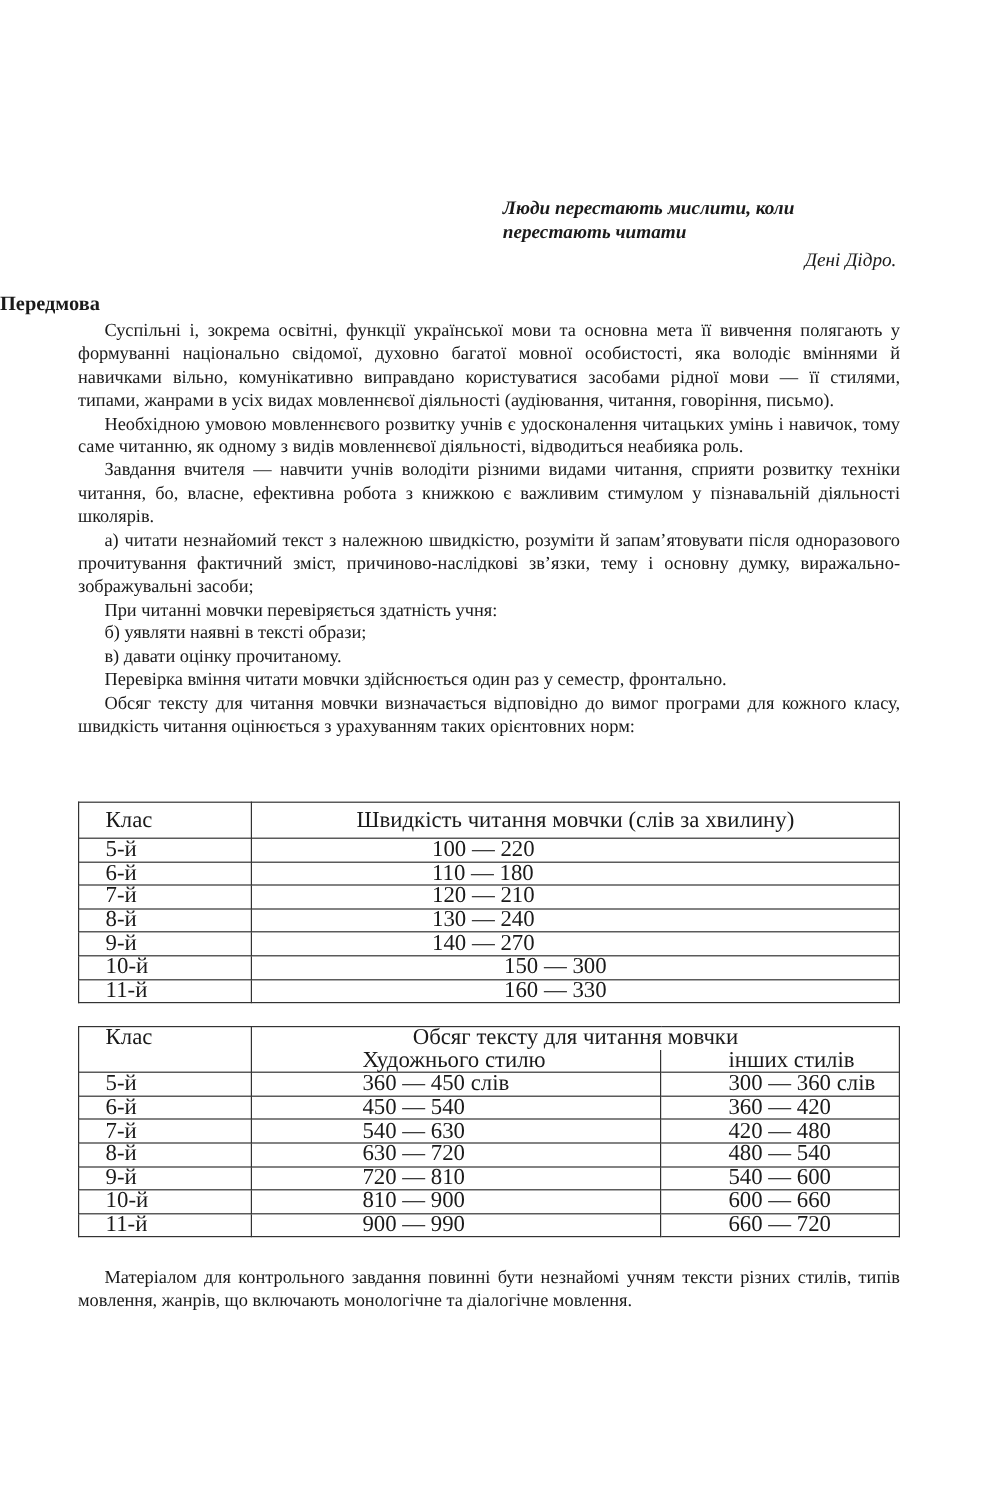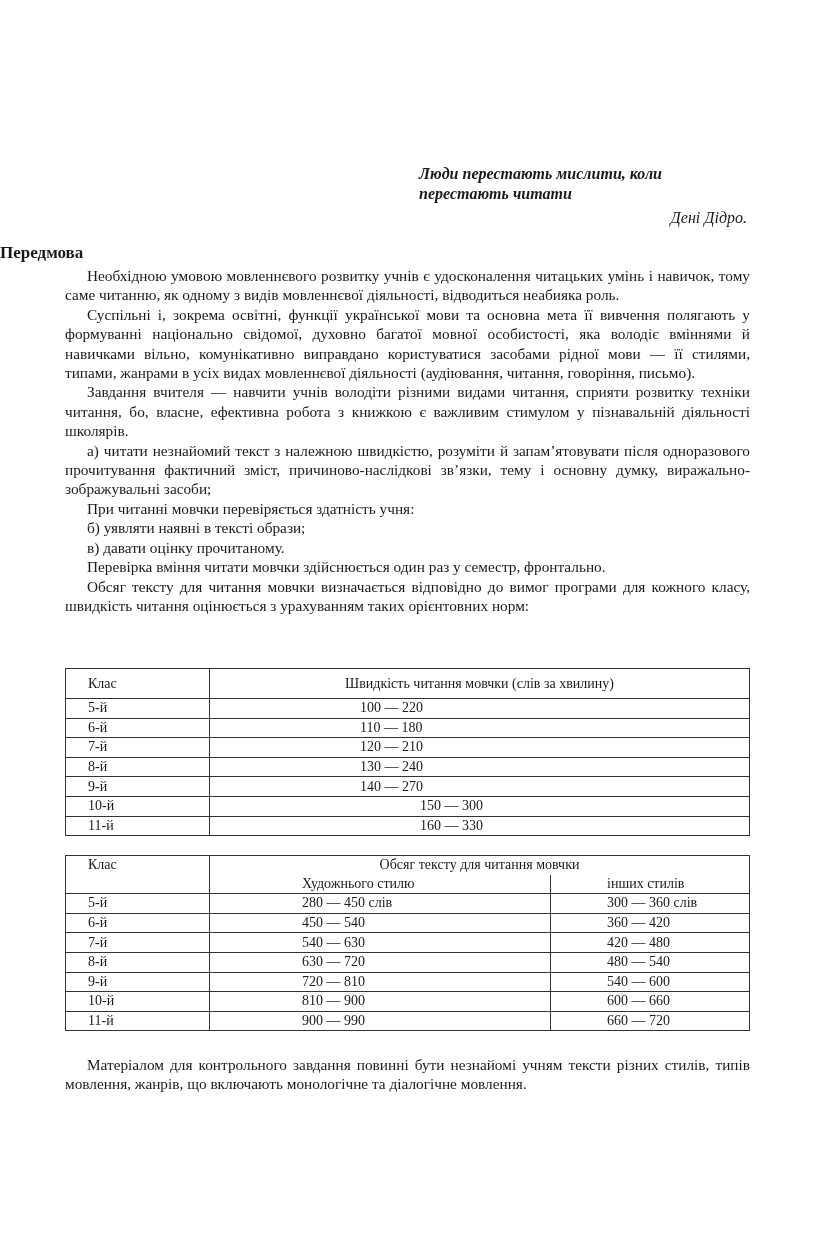--- a/index.html
+++ b/index.html
@@ -7,21 +7,21 @@
          font-family:"Liberation Serif", "DejaVu Serif", serif; color:#1a1a1a; }
   .epigraph { position:absolute; left:419px; top:164px; width:340px; }
   .epi-quote { font-weight:bold; font-style:italic; font-size:16px; line-height:20px; margin:0; }
   .epi-author { font-style:italic; font-size:16px; line-height:20px; text-align:right; margin:4px 12px 0 0; }
   .title { position:absolute; left:0; width:828px; top:243px; text-align:left;
            font-weight:bold; font-size:17px; margin:0; }
   .body { position:absolute; left:65px; width:685px; font-size:15.3px; line-height:19.4px; }
   .body p { margin:0; text-align:justify; text-indent:22px; }
   .p-main { top:266px; }
   table { border-collapse:collapse; position:absolute; left:65px; width:685px;
-          font-size:14px;border-radius:27px; }
+          font-size:19px;border-radius:27px; }
   td { border:1px solid #333; padding:0 0 0 22px; height:18.6px; line-height:18px; vertical-align:middle; }
   .t1 { top:668px; }
   .t1 .hdr td { height:29px; }
   .t1 .c1 { width:121px; }
   .t1 .v { padding-left:150px; }
   .t1 .v2 { padding-left:210px; }
   .t1 .hcenter { text-align:center; padding:0; }
   .t2 { top:855px; }
   .t2 .c1 { width:121px; }
   .t2 .c2 { width:248px; padding-left:92px; }
@@ -37,22 +37,22 @@
   <p class="epi-quote">
     <span>Люди перестають мислити, коли</span><br>
     <span>перестають читати</span>
   </p>
   <p class="epi-author">Дені Дідро.</p>
 </div>
 
 <h1 class="title">Передмова</h1>
 
 <div class="body p-main">
+  <p>Суспільні і, зокрема освітні, функції української мови та основна мета її вивчення полягають у формуванні національно свідомої, духовно багатої мовної особистості, яка володіє вміннями й навичками вільно, комунікативно виправдано користуватися засобами рідної мови — її стилями, типами, жанрами в усіх видах мовленнєвої діяльності (аудіювання, читання, говоріння, письмо).</p>
   <p>Необхідною умовою мовленнєвого розвитку учнів є удосконалення читацьких умінь і навичок, тому саме читанню, як одному з видів мовленнєвої діяльності, відводиться неабияка роль.</p>
-  <p>Суспільні і, зокрема освітні, функції української мови та основна мета її вивчення полягають у формуванні національно свідомої, духовно багатої мовної особистості, яка володіє вміннями й навичками вільно, комунікативно виправдано користуватися засобами рідної мови — її стилями, типами, жанрами в усіх видах мовленнєвої діяльності (аудіювання, читання, говоріння, письмо).</p>
   <p>Завдання вчителя — навчити учнів володіти різними видами читання, сприяти розвитку техніки читання, бо, власне, ефективна робота з книжкою є важливим стимулом у пізнавальній діяльності школярів.</p>
   <p>а) читати незнайомий текст з належною швидкістю, розуміти й запам’ятовувати після одноразового прочитування фактичний зміст, причиново-наслідкові зв’язки, тему і основну думку, виражально-зображувальні засоби;</p>
   <p>При читанні мовчки перевіряється здатність учня:</p>
   <p>б) уявляти наявні в тексті образи;</p>
   <p>в) давати оцінку прочитаному.</p>
   <p>Перевірка вміння читати мовчки здійснюється один раз у семестр, фронтально.</p>
   <p>Обсяг тексту для читання мовчки визначається відповідно до вимог програми для кожного класу, швидкість читання оцінюється з урахуванням таких орієнтовних норм:</p>
 </div>
 
 <table class="t1">
@@ -98,21 +98,21 @@
     <td class="c1" style="border-bottom:none">Клас</td>
     <td class="hcenter" colspan="2" style="border-bottom:none">Обсяг тексту для читання мовчки</td>
   </tr>
   <tr class="sub">
     <td class="c1"></td>
     <td class="c2">Художнього стилю</td>
     <td class="c3">інших стилів</td>
   </tr>
   <tr>
     <td class="c1">5-й</td>
-    <td class="c2">280 — 450 слів</td>
+    <td class="c2">360 — 450 слів</td>
     <td class="c3">300 — 360 слів</td>
   </tr>
   <tr>
     <td class="c1">6-й</td>
     <td class="c2">450 — 540</td>
     <td class="c3">360 — 420</td>
   </tr>
   <tr>
     <td class="c1">7-й</td>
     <td class="c2">540 — 630</td>

